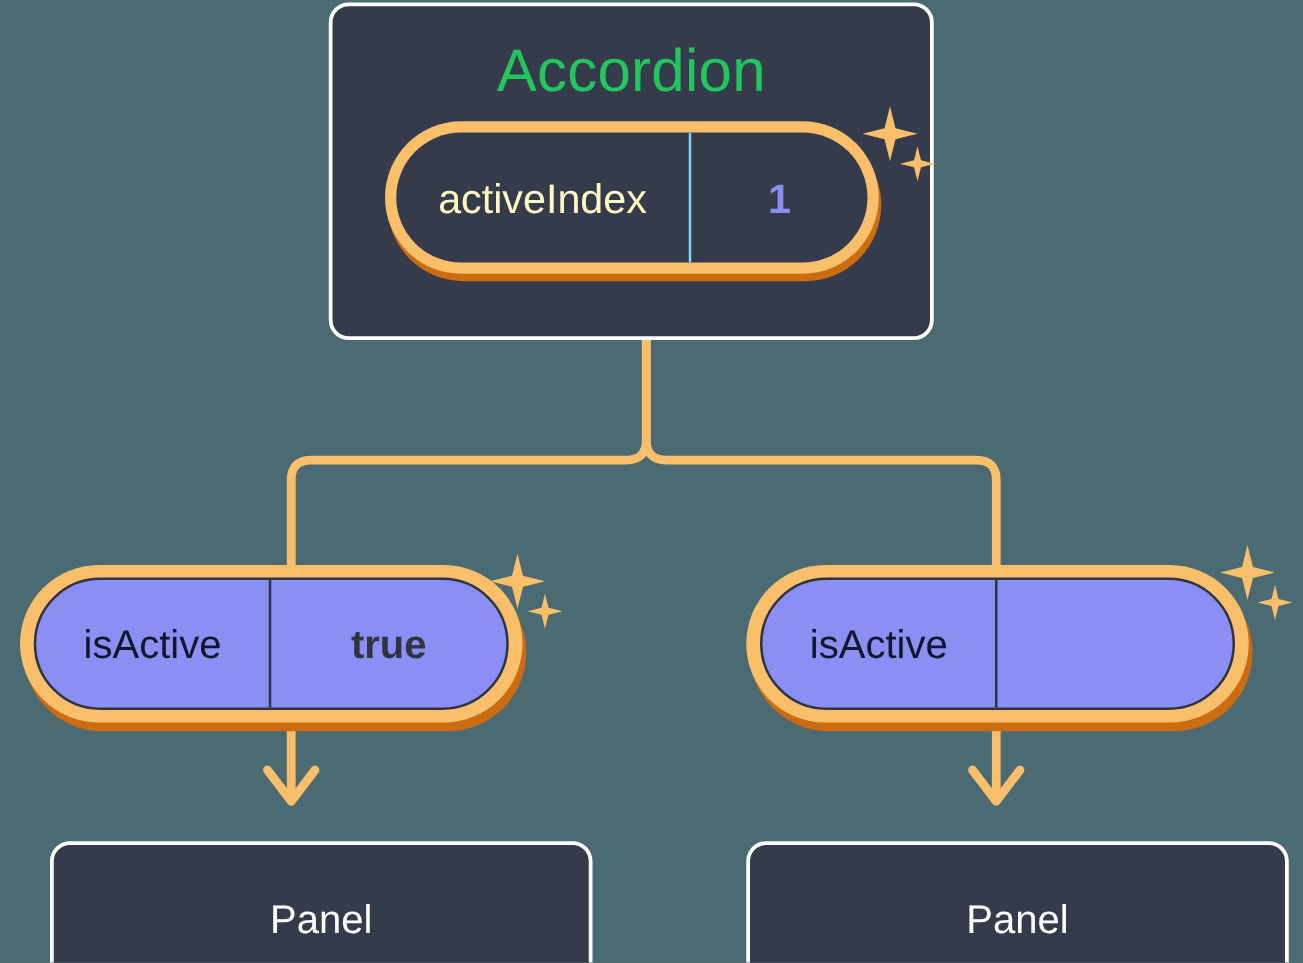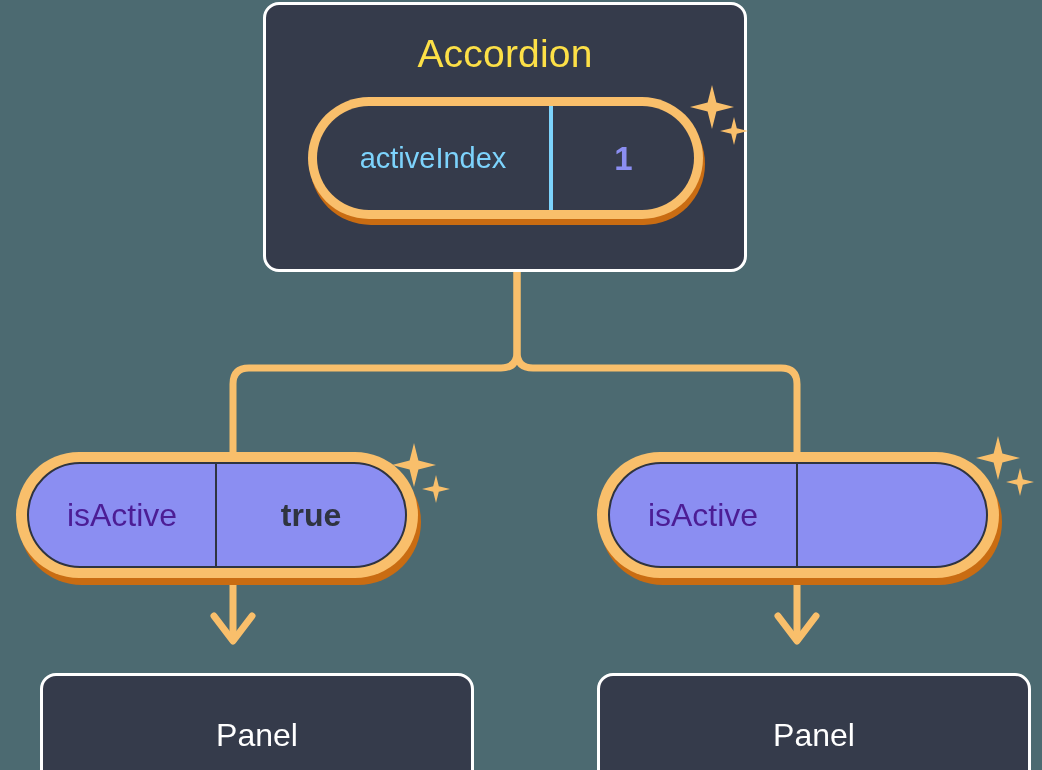--- a/index.html
+++ b/index.html
@@ -42,22 +42,22 @@
     top: 2px;
     width: 484px;
     height: 270px;
   }
   .comp-title {
     position: absolute;
     left: 0;
     right: 0;
     top: 29px;
     text-align: center;
-    color: #fde047;
-    font-size: 39px;
+    color: #22c55e;
+    font-size: 48px;
     font-weight: 400;
     letter-spacing: 0.2px;
     line-height: 1;
   }
 
   .panel-card {
     top: 673px;
     width: 434px;
     height: 125px;
     border-radius: 16px 16px 14px 14px;
@@ -127,23 +127,23 @@
   #accordion-pill .pill-shadow { top: 6px; left: 2px; }
   #accordion-pill .pill-body {
     left: 9px;
     top: 9px;
     right: 9px;
     bottom: 9px;
     background: #353b4b;
   }
   #accordion-pill .pill-key {
     flex: 0 0 236px;
-    color: #7dd3fc;
-    font-size: 29px;
-    border-right: 4px solid #7dd3fc;
+    color: #fef9c3;
+    font-size: 33px;
+    border-right: 2px solid #7dd3fc;
   }
   #accordion-pill .pill-val {
     flex: 1 1 auto;
     color: #8b8ef2;
     font-size: 33px;
   }
 
   
   .pill-purple {
     top: 452px;
@@ -156,21 +156,21 @@
   .pill-purple .pill-body {
     left: 11px;
     top: 10px;
     right: 11px;
     bottom: 10px;
     background: #8b8ef2;
     border: 2px solid #2f3440;
   }
   .pill-purple .pill-key {
     flex: 0 0 50%;
-    color: #4c1d95;
+    color: #0f172a;
     font-size: 32px;
     border-right: 2px solid #2f3440;
   }
   .pill-purple .pill-val {
     flex: 1 1 auto;
     color: #2f3440;
     font-size: 32px;
   }
 
   

